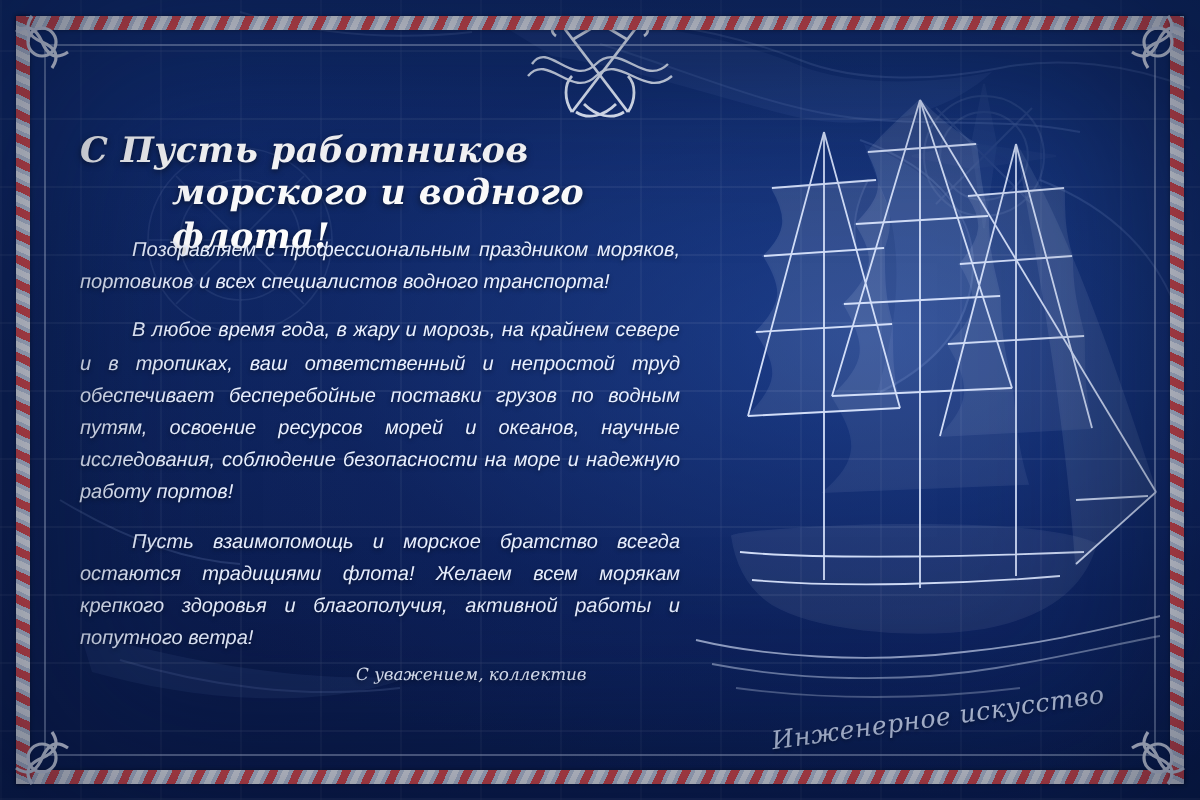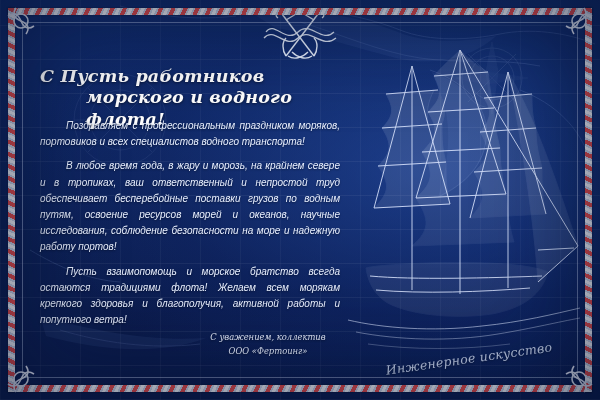--- a/index.html
+++ b/index.html
@@ -139,21 +139,20 @@
   .signature {
     position: absolute;
     left: 178px;
     top: 330px;
     width: 180px;
     font-family: "DejaVu Serif", serif;
     font-style: italic;
     font-size: 8.4px;
     line-height: 1.7;
     color: #e9f0ff;
-    text-align: center;
     text-shadow: 0 1px 2px rgba(0,0,0,0.4);
   }
 
   
   .ship {
     position: absolute;
     right: 18px;
     top: 32px;
     width: 240px;
     height: 320px;
@@ -279,21 +278,20 @@
   </div>
 
   <div class="body-text">
     <p>Поздравляем с профессиональным праздником моряков, портовиков и всех специалистов водного транспорта!</p>
     <p>В любое время года, в жару и морозь, на крайнем севере и в тропиках, ваш ответственный и непростой труд обеспечивает бесперебойные поставки грузов по водным путям, освоение ресурсов морей и океанов, научные исследования, соблюдение безопасности на море и надежную работу портов!</p>
     <p>Пусть взаимопомощь и морское братство всегда остаются традициями флота! Желаем всем морякам крепкого здоровья и благополучия, активной работы и попутного ветра!</p>
   </div>
 
   <div class="signature">
     <div>С уважением, коллектив</div>
-    <div>ООО «Фертоинг»</div>
   </div>
 
   <svg class="emblem" viewBox="0 0 96 56">
     <g stroke="#eaf2ff" fill="none" stroke-width="1.4">
 
       <path d="M30 8 L62 50"></path>
       <path d="M26 12 a4 4 0 1 1 6 -4"></path>
       <path d="M56 46 C50 52 42 54 36 50 M62 50 C66 44 66 36 62 32"></path>
       <path d="M34 14 L44 8"></path>
 

